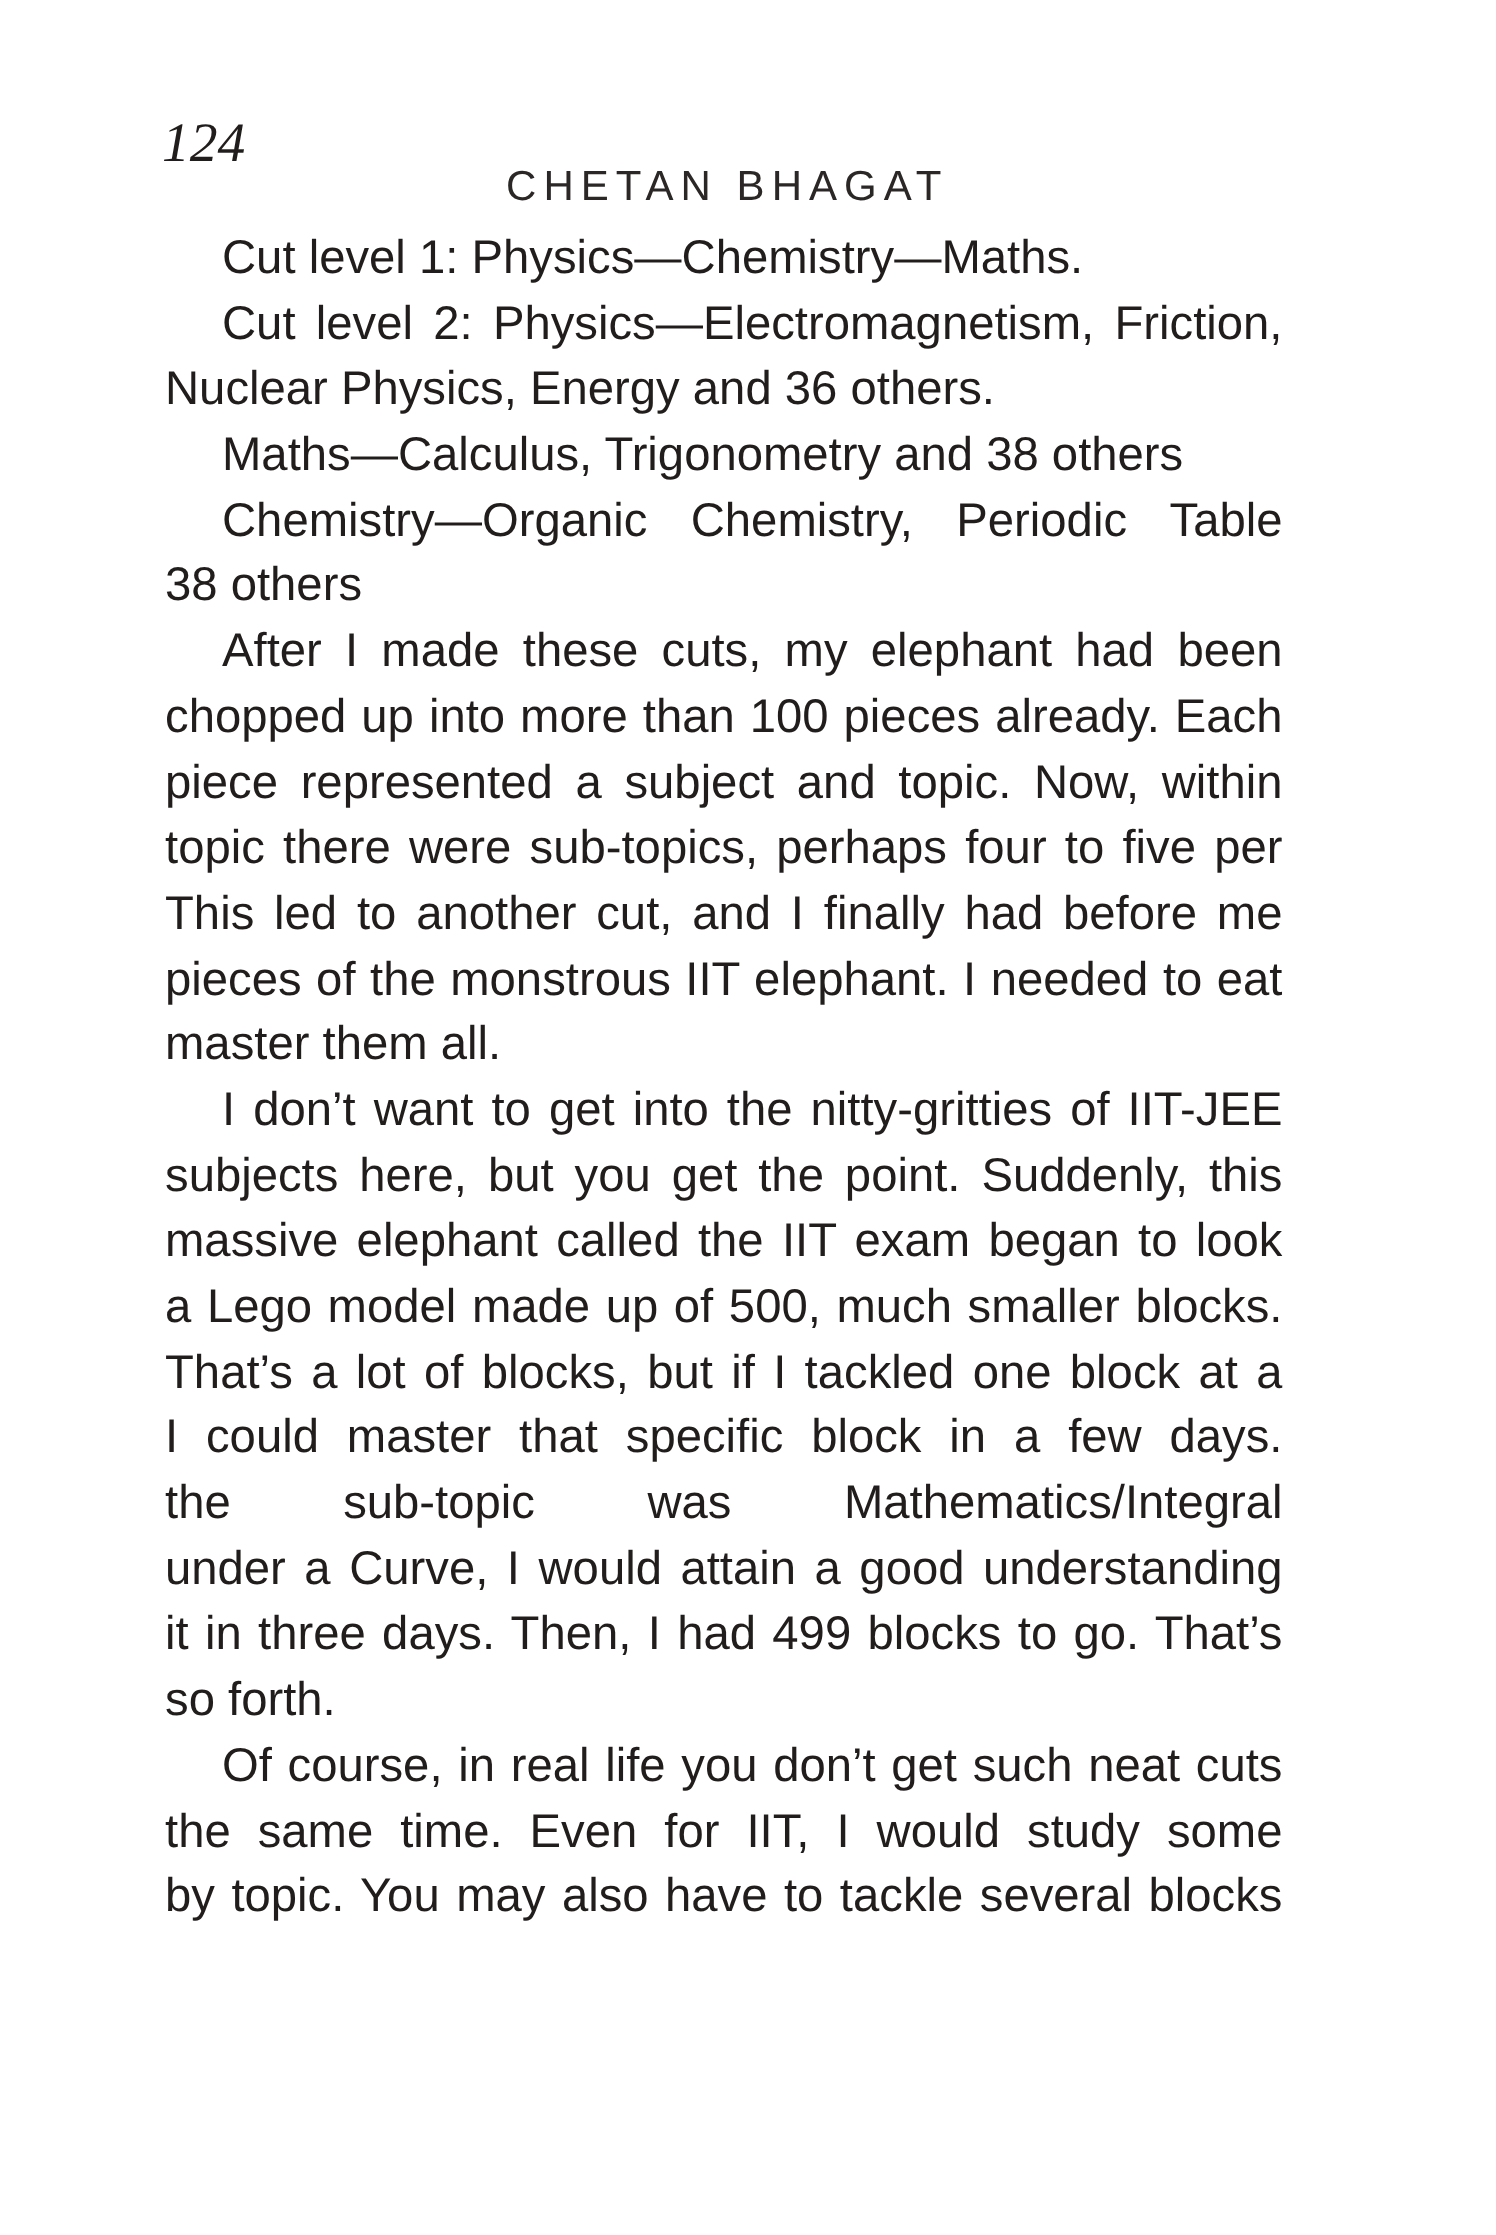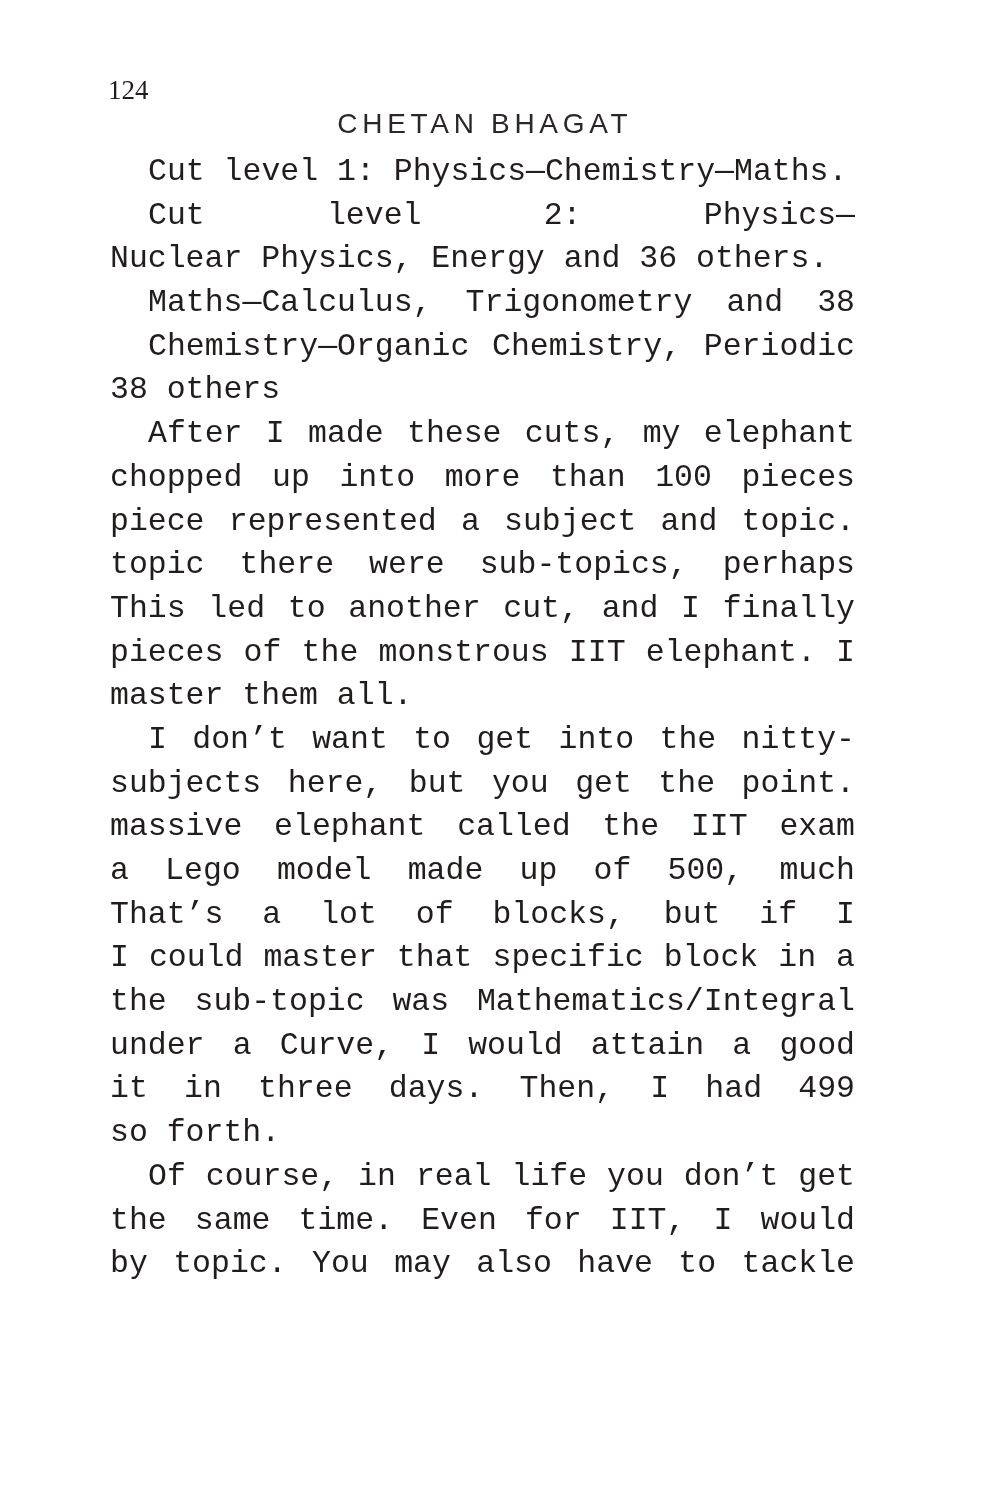--- a/index.html
+++ b/index.html
@@ -13,23 +13,24 @@
     height: 1490px;
     background: var(--paper, #ffffff);
     color: var(--ink, #211d1c);
     overflow: hidden;
   }
   .pagenum {
     position: absolute;
     left: 108px;
     top: 77px;
     font-family: "Liberation Serif", "DejaVu Serif", serif;
-    font-size: 27px;
+    font-size: 37px;
     line-height: 1;
     color: var(--ink, #211d1c);
+    font-style: italic;
   }
   .running-title {
     position: absolute;
     left: 110px;
     top: 82px;
     width: 745px;
     text-align: center;
     font-family: "Liberation Sans", sans-serif;
     font-size: 28px;
     line-height: 1;
@@ -37,21 +38,21 @@
     text-indent: 4.7px;
     color: #2b2726;
     white-space: nowrap;
     margin-top: 28px;
   }
   .body-text {
     position: absolute;
     left: 110px;
     top: 150px;
     width: 745px;
-    font-family: Liberation Mono, monospace;
+    font-family: Liberation Sans, sans-serif;
     font-size: 31.5px;
     color: var(--ink, #211d1c);
   }
   .paragraph { margin: 0; }
   .line {
     height: 43.7px;
     line-height: 43.7px;
     text-align: justify;
     text-align-last: left;
     overflow: hidden;

